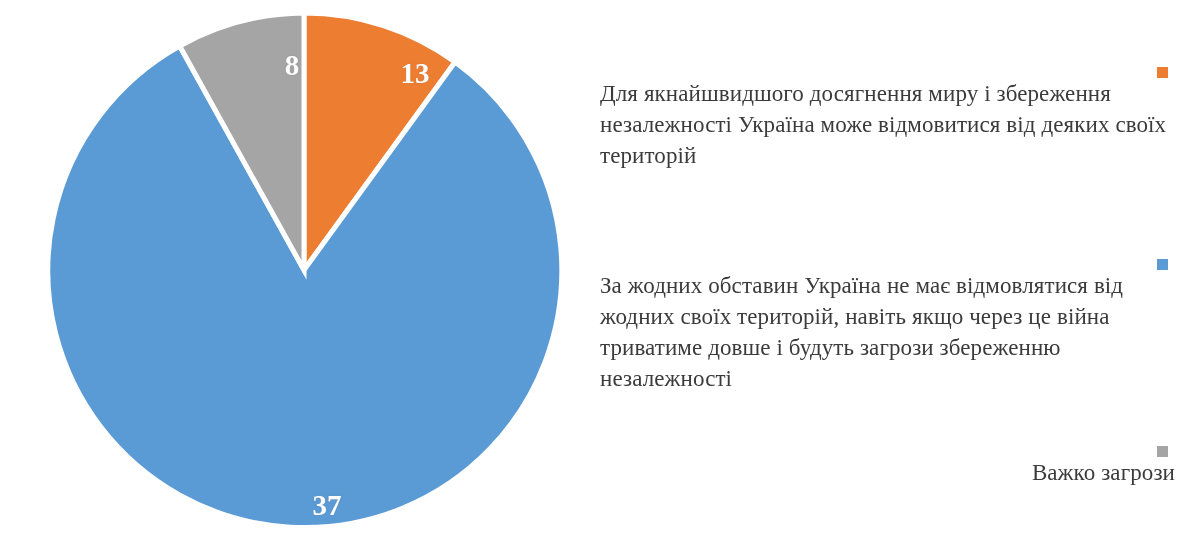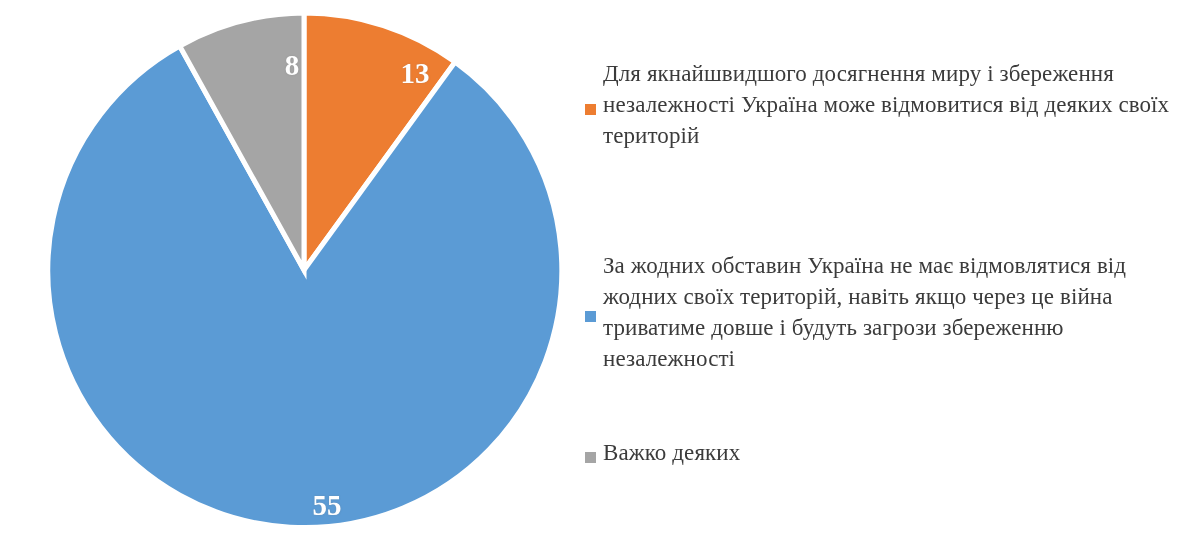--- a/index.html
+++ b/index.html
@@ -55,22 +55,23 @@
   #legend {
     position: absolute;
     left: 585px;
     top: 0;
     width: 600px;
     height: 557px;
   }
   .legend-entry {
     position: absolute;
     display: flex;
-    align-items: center;
+    align-items: flex-end;
     width: 590px;
+    flex-direction: column;
   }
   #legend-entry-0 { top: 58px; }
   #legend-entry-1 { top: 250px; }
   #legend-entry-2 { top: 437px; }
 
   .legend-marker {
     flex: 0 0 auto;
     width: 11px;
     height: 11px;
     margin-top: 9px;
@@ -98,36 +99,36 @@
 
       <path d="M 257 257 L 257 0 A 257 257 0 0 1 408.06 49.05 Z" fill="#ED7D31" stroke="#FFFFFF" stroke-width="5"></path>
 
       <path d="M 257 257 L 408.06 49.05 A 257 257 0 1 1 132.70 33.07 Z" fill="#5B9BD5" stroke="#FFFFFF" stroke-width="5"></path>
 
       <path d="M 257 257 L 132.70 33.07 A 257 257 0 0 1 257 0 Z" fill="#A5A5A5" stroke="#FFFFFF" stroke-width="5"></path>
     </svg>
 
     <div class="slice-label" id="label-orange">13</div>
 
-    <div class="slice-label" id="label-blue">55</div>
+    <div class="slice-label" id="label-blue">37</div>
 
     <div class="slice-label" id="label-gray">8</div>
   </div>
 
   <div id="legend">
 
     <div class="legend-entry" id="legend-entry-0">
       <span class="legend-marker" style="background:#ED7D31;"></span>
       <span class="legend-text">Для якнайшвидшого досягнення миру і збереження незалежності Україна може відмовитися від деяких своїх територій</span>
     </div>
 
     <div class="legend-entry" id="legend-entry-1">
       <span class="legend-marker" style="background:#5B9BD5;"></span>
       <span class="legend-text">За жодних обставин Україна не має відмовлятися від жодних своїх територій, навіть якщо через це війна триватиме довше і будуть загрози збереженню незалежності</span>
     </div>
 
     <div class="legend-entry" id="legend-entry-2">
       <span class="legend-marker" style="background:#A5A5A5;"></span>
-      <span class="legend-text">Важко деяких</span>
+      <span class="legend-text">Важко загрози</span>
     </div>
 
   </div>
 </div>
 
 </body></html>

